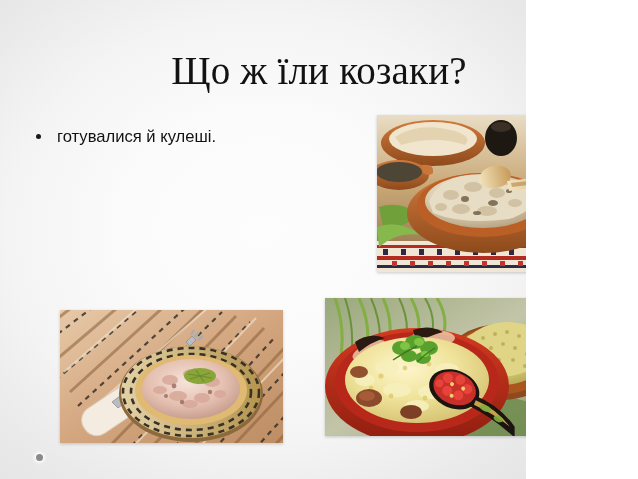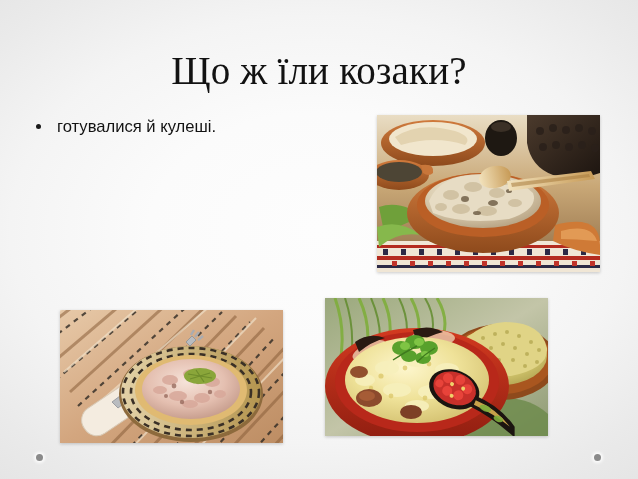--- a/index.html
+++ b/index.html
@@ -10,21 +10,21 @@
     width: 638px;
     height: 479px;
     overflow: hidden;
     font-family: "Liberation Sans", sans-serif;
     background: #ffffff;
   }
 
   
   #slide {
     position: relative;
-    width: 638px;
+    width: 526px;
     height: 479px;
     background:
       radial-gradient(ellipse 78% 72% at 50% 48%,
         #fdfdfd 0%,
         #fbfbfb 34%,
         #f4f4f4 62%,
         #eaeaea 84%,
         #e4e4e4 100%);
     overflow: hidden;
   }
@@ -72,21 +72,21 @@
     color: #131313;
     text-align: justify;
     text-align-last: left;
     -moz-text-align-last: left;
     word-spacing: 0px;
     hyphens: none;
   }
   .bullet-text .tail {
     display: block;
     text-align: right;
-    margin-top: 1px;
+    margin-top: 11px;
   }
 
   
   .photo {
     position: absolute;
     overflow: hidden;
     background: #cfcfcf;
     box-shadow: 0 1px 3px rgba(0,0,0,0.20);
   }
   .photo > svg { display: block; width: 100%; height: 100%; }

